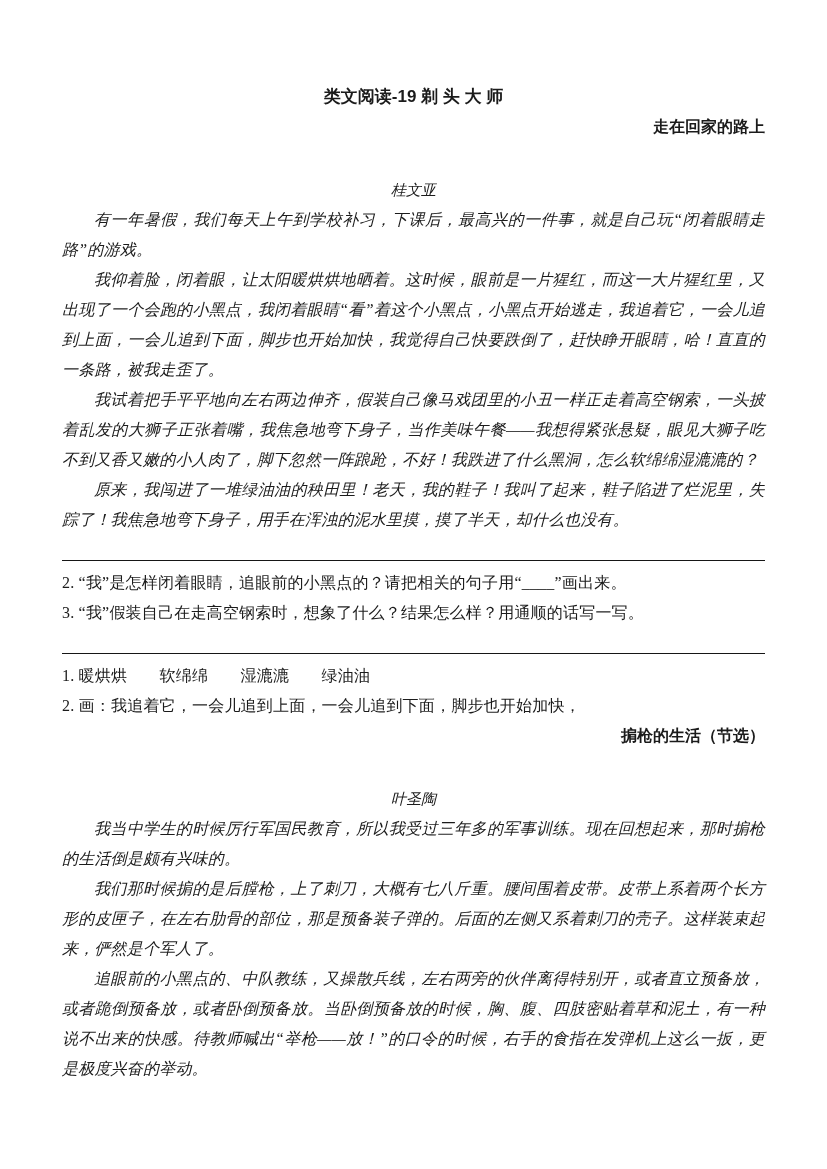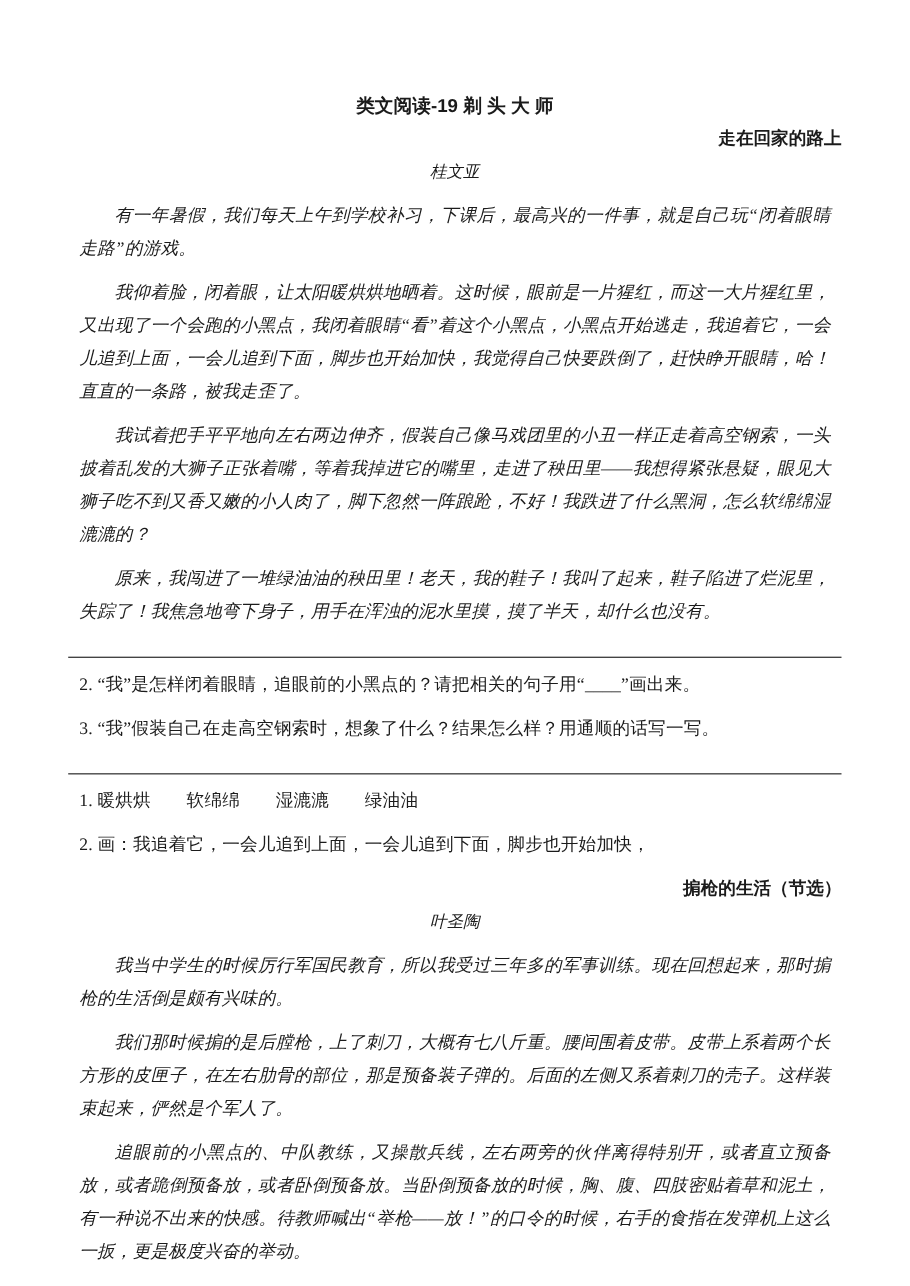--- a/index.html
+++ b/index.html
@@ -32,22 +32,23 @@
     text-align: right;
     font-weight: bold;
     font-size: 16px;
     line-height: 30px;
     font-family: "Liberation Sans", "DejaVu Sans", sans-serif;
   }
   .author {
     text-align: center;
     font-size: 15px;
     line-height: 30px;
+    margin-top: 33px;
   }
-  p { margin: 10px; }
+  p { margin: 0; }
   .para {
     font-size: 16px;
     line-height: 30px;
     text-indent: 2em;
     text-align: justify;
     letter-spacing: 0.2px;
   }
   
   .kai { font-style: italic; }
   .question, .answer {
@@ -73,21 +74,21 @@
 
 <div class="page">
 
   <div class="doc-title">类文阅读-19 剃 头 大 师</div>
 
   <section>
     <div class="sec-title">走在回家的路上</div>
     <div class="author kai">桂文亚</div>
     <p class="para kai">有一年暑假，我们每天上午到学校补习，下课后，最高兴的一件事，就是自己玩“闭着眼睛走路”的游戏。</p>
     <p class="para kai">我仰着脸，闭着眼，让太阳暖烘烘地晒着。这时候，眼前是一片猩红，而这一大片猩红里，又出现了一个会跑的小黑点，我闭着眼睛“看”着这个小黑点，小黑点开始逃走，我追着它，一会儿追到上面，一会儿追到下面，脚步也开始加快，我觉得自己快要跌倒了，赶快睁开眼睛，哈！直直的一条路，被我走歪了。</p>
-    <p class="para kai">我试着把手平平地向左右两边伸齐，假装自己像马戏团里的小丑一样正走着高空钢索，一头披着乱发的大狮子正张着嘴，等着我掉进它的嘴里，走进了秧田里——我想得紧张悬疑，眼见大狮子吃不到又香又嫩的小人肉了，脚下忽然一阵踉跄，不好！我跌进了什么黑洞，怎么软绵绵湿漉漉的？</p>
+    <p class="para kai">我试着把手平平地向左右两边伸齐，假装自己像马戏团里的小丑一样正走着高空钢索，一头披着乱发的大狮子正张着嘴，我焦急地弯下身子，当作美味午餐——我想得紧张悬疑，眼见大狮子吃不到又香又嫩的小人肉了，脚下忽然一阵踉跄，不好！我跌进了什么黑洞，怎么软绵绵湿漉漉的？</p>
     <p class="para kai">原来，我闯进了一堆绿油油的秧田里！老天，我的鞋子！我叫了起来，鞋子陷进了烂泥里，失踪了！我焦急地弯下身子，用手在浑浊的泥水里摸，摸了半天，却什么也没有。</p>
   </section>
 
   <section>
     <hr class="answer-line">
     <p class="question">2. “我”是怎样闭着眼睛，追眼前的小黑点的？请把相关的句子用“____”画出来。</p>
     <p class="question">3. “我”假装自己在走高空钢索时，想象了什么？结果怎么样？用通顺的话写一写。</p>
     <hr class="answer-line">
   </section>
 

